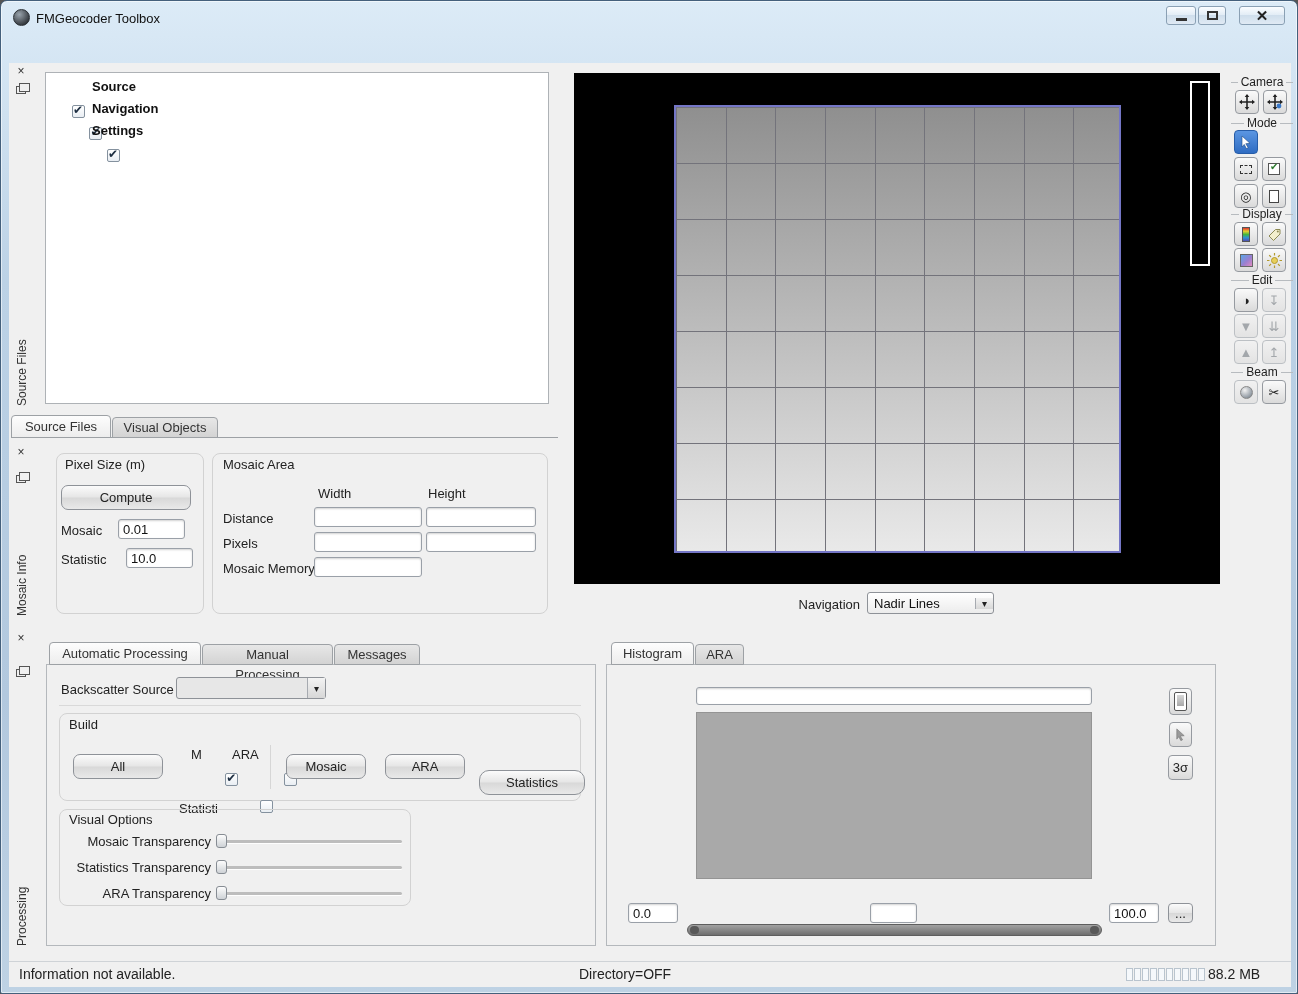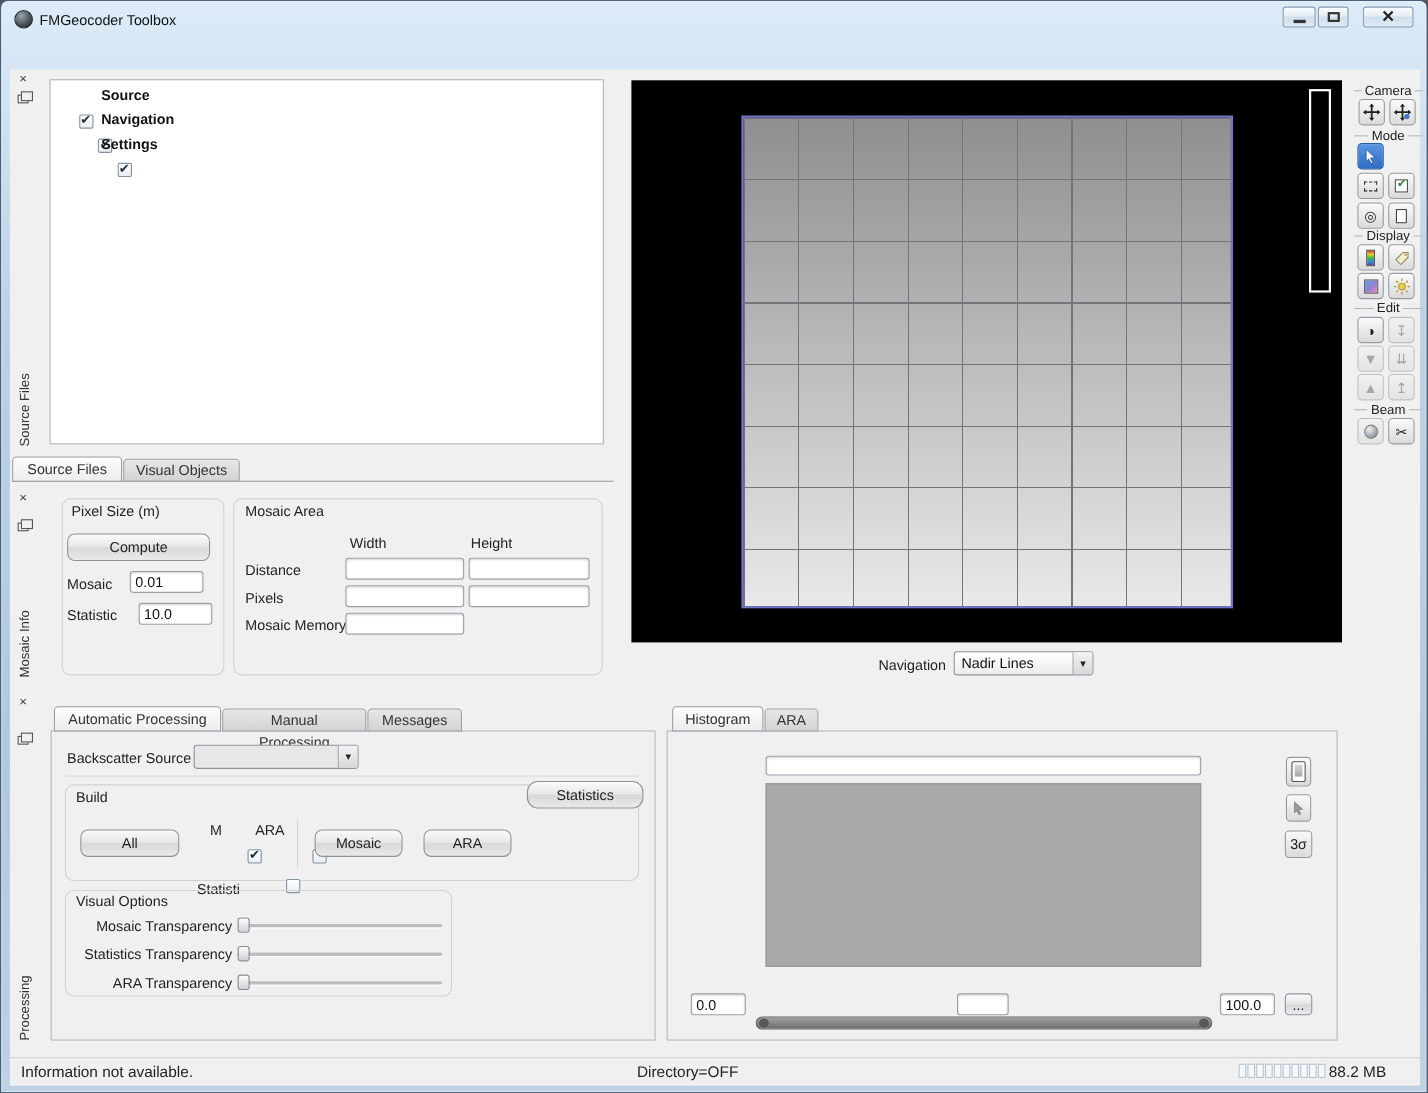--- a/index.html
+++ b/index.html
@@ -174,21 +174,21 @@
   <input class="abs field" style="left: 313px; top: 556px; width: 108px; height: 20px;">
 
   
   <div class="abs viewport" style="left:573px;top:72px;width:646px;height:511px;">
     <div class="abs grid" style="left:100px;top:32px;width:447px;height:448px;"></div>
     <div class="abs white-rect" style="left:616px;top:8px;width:20px;height:185px;"></div>
   </div>
 
   
   <span class="abs lbl" style="left:795px;top:596px;width:64px;text-align:right;">Navigation</span>
-  <div class="abs combo" style="left:866px;top:591px;width:127px;">
+  <div class="abs combo" style="left:866px;top:591px;width:127px;align-items:center;">
     <span class="combo-value">Nadir Lines</span>
     <span class="combo-btn">
         <span>▾</span>
       </span>
   </div>
 
   
   <div class="abs tsec" style="left:1230px;top:74px;">
       <span>Camera</span>
     </div>
@@ -301,21 +301,21 @@
   <div class="abs btn" style="left:72px;top:753px;width:90px;height:25px;">All</div>
   <span class="abs cb" style="left:172px;top:747px;"><span class="ck">✔</span></span>
   <span class="abs lbl" style="left:190px;top:746px;">M</span>
   <span class="abs cb" style="left:213px;top:747px;"></span>
   <span class="abs lbl" style="left:231px;top:746px;">ARA</span>
   <span class="abs cb" style="left:172px;top:774px;"></span>
   <span class="abs lbl" style="left:178px;top:773px;margin-top:27px;">Statisti</span>
   <div class="abs vsep" style="left:269px;top:744px;"></div>
   <div class="abs btn" style="left:285px;top:753px;width:80px;height:25px;">Mosaic</div>
   <div class="abs btn" style="left:384px;top:753px;width:80px;height:25px;">ARA</div>
-  <div class="abs btn" style="left:478px;top:709px;width:106px;height:25px;border-radius:10px;">Statistics</div>
+  <div class="abs btn" style="left:478px;top:769px;width:106px;height:25px;border-radius:10px;">Statistics</div>
 
   <div class="abs group" style="left:58px;top:808px;width:352px;height:97px;"></div>
   <span class="abs gtitle" style="left:68px;top:811px;">Visual Options</span>
   <span class="abs lbl" style="left:62px;top:833px;width:148px;text-align:right;">Mosaic Transparency</span>
   <div class="abs slider" style="left:215px;top:832px;width:186px;">
     <div class="track"></div>
     <div class="thumb"></div>
   </div>
   <span class="abs lbl" style="left:62px;top:859px;width:148px;text-align:right;">Statistics Transparency</span>
   <div class="abs slider" style="left:215px;top:858px;width:186px;">

